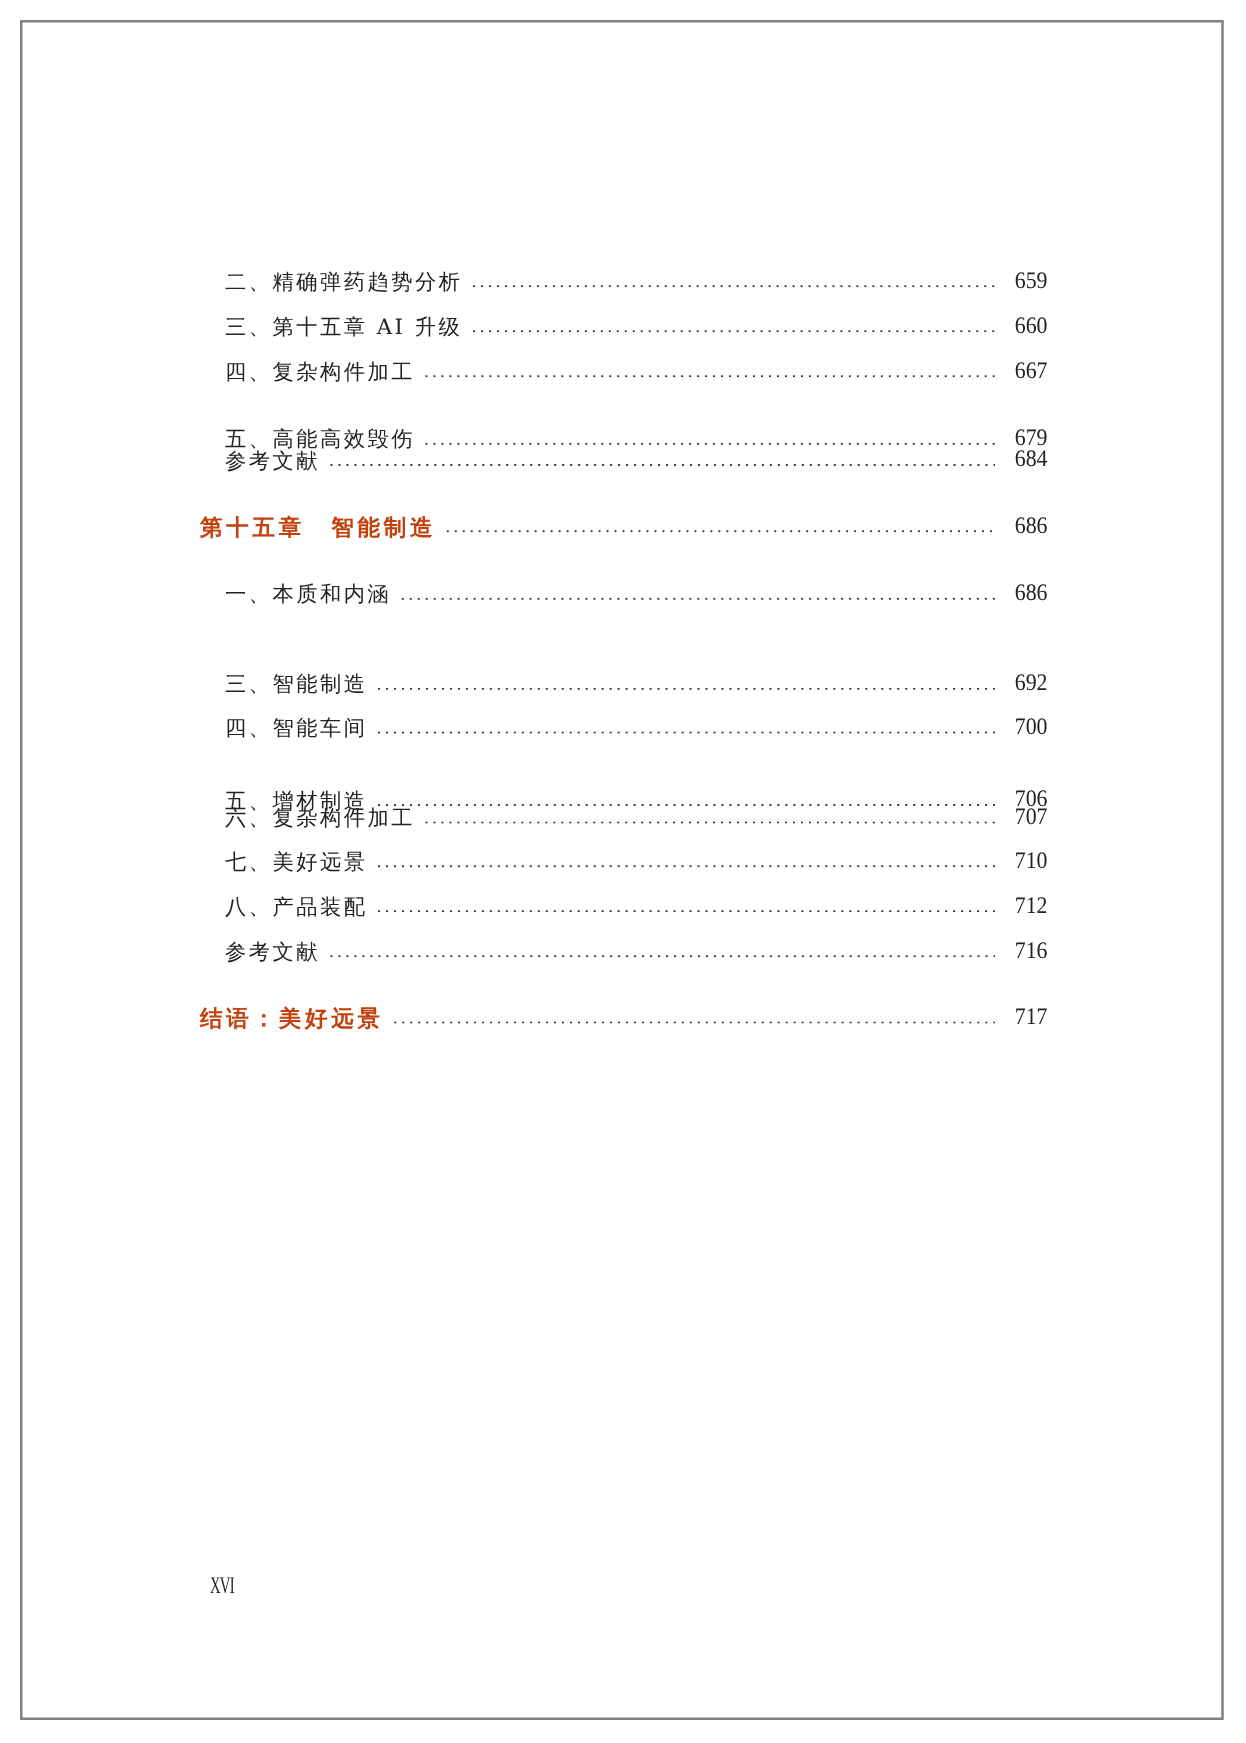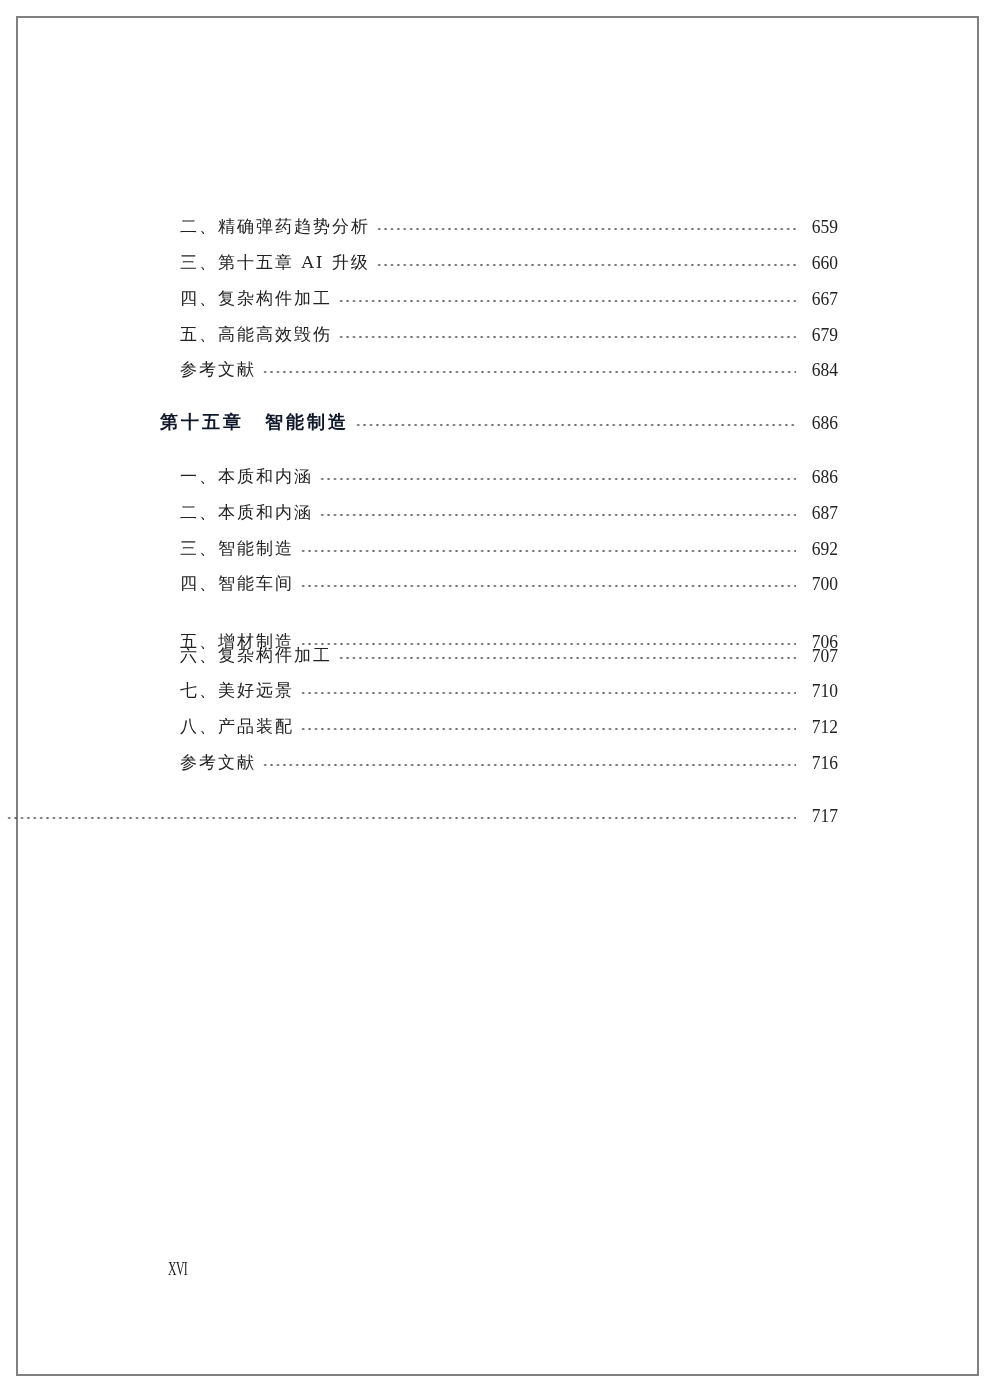--- a/index.html
+++ b/index.html
@@ -4,26 +4,26 @@
   <style>
     html, body { margin: 0; padding: 0; background: #ffffff; }
     body { width: 997px; height: 1394px; position: relative; overflow: hidden; }
     .page-frame {
       position: absolute; left: 16px; top: 16px; width: 963px; height: 1360px;
       border: 2px solid #808080; box-sizing: border-box; background: #ffffff;
     }
     .toc { position: absolute; left: 0; top: 0; width: 997px; height: 1394px; }
     .row {
       position: absolute; left: 0; width: 997px; height: 24px;
-      display: flex; align-items: flex-end;
+      display: flex; align-items: flex-start;
       font-family: "DejaVu Serif", serif; color: #222222;
     }
     .row .title { white-space: nowrap; font-size: 17px; letter-spacing: 2px; }
     .row.section .title { padding-left: 180px; }
-    .row.chapter .title { padding-left: 160px; font-family: "DejaVu Sans", sans-serif; font-weight: bold; font-size: 18px; letter-spacing: 3px; color: #0f172a; }
+    .row.chapter .title { padding-left: 160px; font-family: "DejaVu Sans", sans-serif; font-weight: bold; font-size: 18px; letter-spacing: 3px; color: #c2410c; }
     .row .leader {
       flex: 1; height: 2px; margin: 0 10px 0 6px; align-self: center; margin-top: 6px;
       background-image: radial-gradient(circle, #333 0.9px, transparent 1.1px);
       background-size: 6.4px 3px; background-repeat: repeat-x; background-position: left center;
     }
     .row .page {
       width: 32px; margin-right: 159px; text-align: right;
       font-family: "Liberation Serif", serif; font-size: 19px; color: #222;
       transform: scaleX(0.92); transform-origin: right center;
     }
@@ -47,46 +47,41 @@
   <div class="row section" style="top:250px">
     <span class="title">三、第十五章 AI 升级</span>
     <span class="leader"></span>
     <span class="page">660</span>
   </div>
   <div class="row section" style="top:286px">
     <span class="title">四、复杂构件加工</span>
     <span class="leader"></span>
     <span class="page">667</span>
   </div>
-  <div class="row section" style="top:322px">
+  <div class="row section" style="top:340px">
     <span class="title">五、高能高效毁伤</span>
     <span class="leader"></span>
     <span class="page">679</span>
   </div>
   <div class="row section" style="top:357px">
     <span class="title">参考文献</span>
     <span class="leader"></span>
     <span class="page">684</span>
   </div>
 
   <div class="row chapter" style="top:410px">
     <span class="title">第十五章　智能制造</span>
     <span class="leader"></span>
     <span class="page">686</span>
   </div>
 
   <div class="row section" style="top:464px">
     <span class="title">一、本质和内涵</span>
     <span class="leader"></span>
     <span class="page">686</span>
-  </div>
-  <div class="row section" style="top:500px">
-    <span class="title">二、本质和内涵</span>
-    <span class="leader"></span>
-    <span class="page">687</span>
   </div>
   <div class="row section" style="top:536px">
     <span class="title">三、智能制造</span>
     <span class="leader"></span>
     <span class="page">692</span>
   </div>
   <div class="row section" style="top:571px">
     <span class="title">四、智能车间</span>
     <span class="leader"></span>
     <span class="page">700</span>
@@ -111,19 +106,20 @@
     <span class="leader"></span>
     <span class="page">712</span>
   </div>
   <div class="row section" style="top:750px">
     <span class="title">参考文献</span>
     <span class="leader"></span>
     <span class="page">716</span>
   </div>
 
   <div class="row chapter" style="top:803px">
+    <span class="title">结语：美好远景</span>
     <span class="leader"></span>
     <span class="page">717</span>
   </div>
 
 </div>
 
 <div class="folio">XVI</div>
 
 </body></html>

